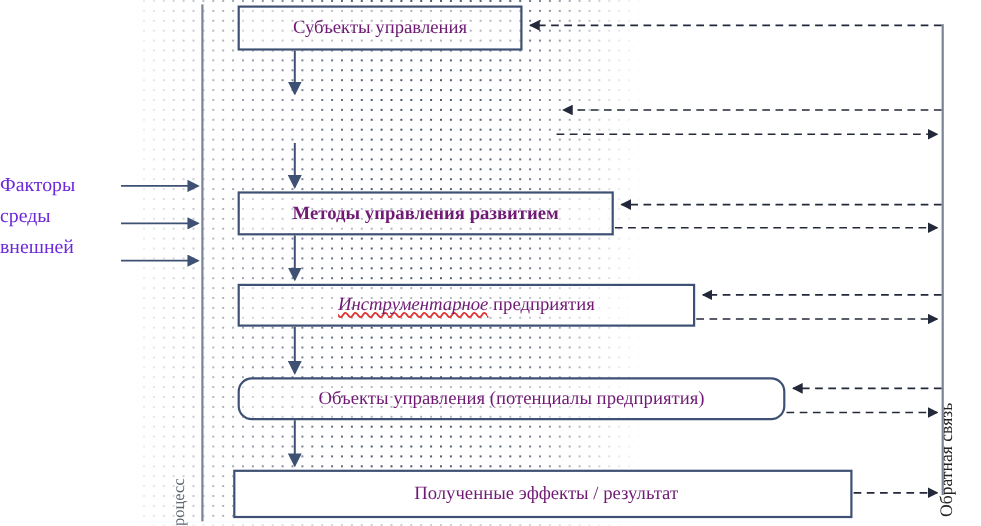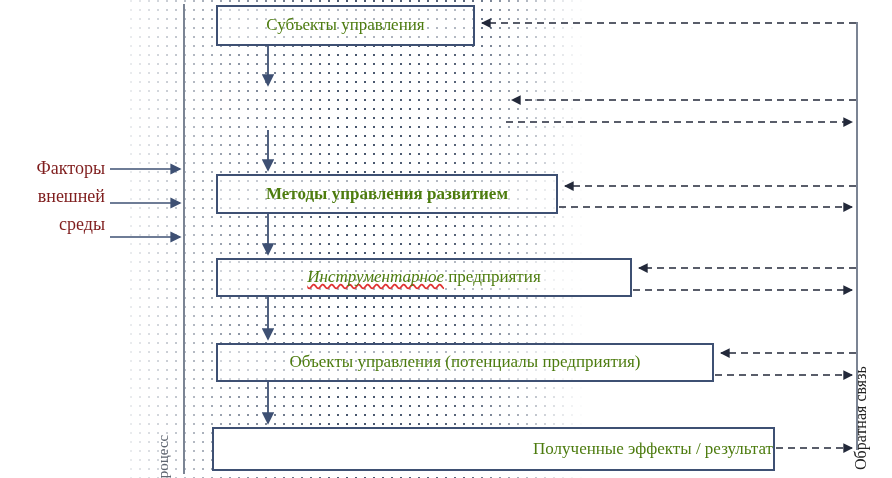--- a/index.html
+++ b/index.html
@@ -36,26 +36,26 @@
   
   .node {
     position: absolute;
     box-sizing: border-box;
     border: 2px solid #3e5073;
     background: rgba(255,255,255,0.55);
     display: flex;
     align-items: center;
     justify-content: center;
     font-size: 17px;
-    color: #4d7c0f;
+    color: #701a75;
     line-height: 1.1;
     white-space: nowrap;
   }
   .node.plain { background: #ffffff; }
-  .node.left-text { justify-content: flex-end; padding-left: 6px; }
+  .node.left-text { justify-content: center; padding-left: 6px; }
 
   .spell {
     text-decoration: underline wavy #e03232;
     text-decoration-skip-ink: none;
     font-style: italic;
     -webkit-text-decoration: underline wavy #e03232;
   }
 
   
   .rail {
@@ -74,23 +74,22 @@
     transform: rotate(-90deg);
   }
   .vlabel.dark { color: #222222; font-size: 16px; }
 
   
   .env-label {
     position: absolute;
     left: 0px;
     top: 155px;
     width: 105px;
-    text-align: right;
     font-size: 18px;
-    color: #7f1d1d;
+    color: #6d28d9;
     line-height: 1.55;
   }
 
   svg.overlay {
     position: absolute;
     left: 0;
     top: 0;
     width: 892px;
     height: 478px;
     overflow: visible;
@@ -107,38 +106,38 @@
   <div class="rail" style="left:183px; top:4px; height:470px;"></div>
 
   <div class="rail" style="left:856px; top:22px; height:428px;"></div>
 
   <div class="vlabel" style="left:172px; top:472px;">Процесс</div>
 
   <div class="vlabel dark" style="left:870px; top:452px;">Обратная связь</div>
 
   <div class="env-label">
     <div>Факторы</div>
+    <div>среды</div>
     <div>внешней</div>
-    <div>среды</div>
   </div>
 
   <div class="node" style="left:216px; top:5px; width:259px; height:41px;">
     <span>Субъекты управления</span>
   </div>
 
 
   <div class="node" style="left:216px; top:174px; width:342px; height:40px;font-weight:bold;">
     <span>Методы управления развитием</span>
   </div>
 
   <div class="node" style="left:216px; top:258px; width:416px; height:39px;">
     <span><span class="spell">Инструментарное</span><span> предприятия</span></span>
   </div>
 
-  <div class="node" style="left:216px; top:343px; width:498px; height:39px;">
+  <div class="node" style="left:216px; top:343px; width:498px; height:39px;border-radius:13px;">
     <span>Объекты управления (потенциалы предприятия)</span>
   </div>
 
   <div class="node plain left-text" style="left:212px; top:427px; width:563px; height:44px;">
     <span>Полученные эффекты / результат</span>
   </div>
 
   <svg class="overlay" viewBox="0 0 892 478">
     <defs>
       <marker id="head-solid" markerWidth="7" markerHeight="7" refX="6" refY="3.5" orient="auto" markerUnits="strokeWidth">

